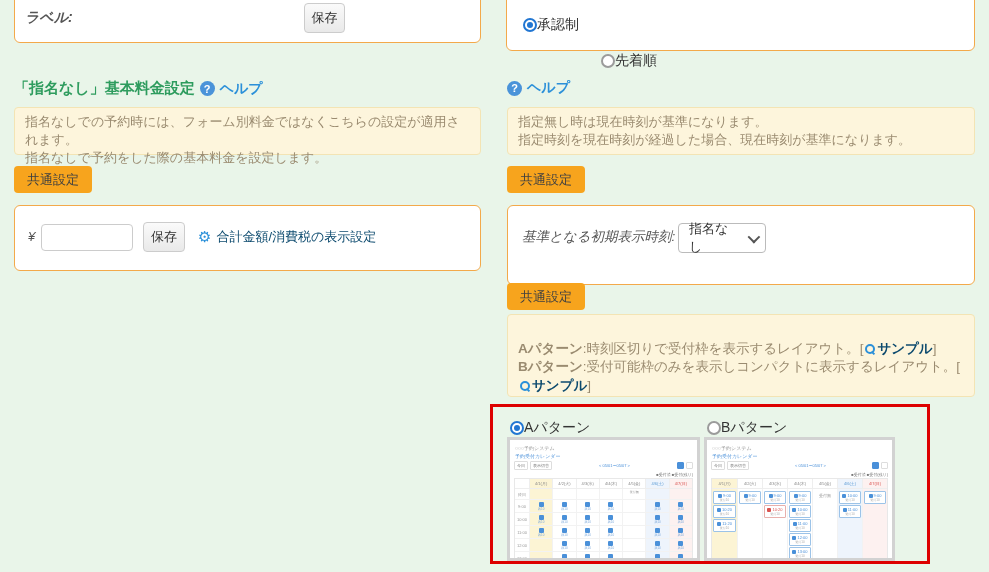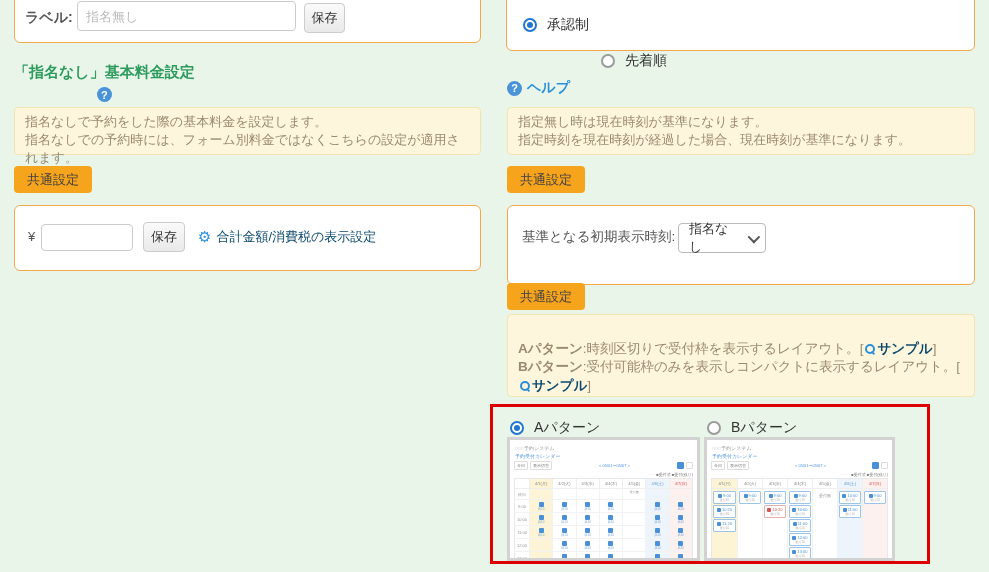--- a/index.html
+++ b/index.html
@@ -11,26 +11,26 @@
 
   
   .txt-input{position:absolute;border:1px solid #ccc;border-radius:4px;box-sizing:border-box;font-size:13px;padding:0 8px;color:#333;background:#fff;}
   .txt-input::placeholder{color:#bbb;}
   .btn{position:absolute;background:linear-gradient(#fafafa,#e9e9e9);border:1px solid #ccc;border-radius:4px;font-size:13px;color:#333;display:flex;align-items:center;justify-content:center;cursor:pointer;font-family:inherit;}
   .badge{position:absolute;background:#f7a41d;color:#404040;font-size:13px;padding:5px 13px;border-radius:4px;line-height:17px;}
   .heading{position:absolute;font-size:15px;font-weight:bold;color:#2e9c5e;display:flex;align-items:center;gap:5px;}
   .help-link{color:#2b90d9;font-weight:bold;font-size:14px;text-decoration:none;cursor:pointer;}
   .help-ico{display:inline-flex;width:15px;height:15px;border-radius:50%;background:#4a93d9;color:#fff;font-size:11px;font-weight:bold;align-items:center;justify-content:center;}
   .infobox{position:absolute;background:#fdf5dc;border:1px solid #f3e4b4;border-radius:4px;box-sizing:border-box;color:#9a8b70;font-size:13px;line-height:18px;padding:5px 10px;}
-  .lbl{position:absolute;font-size:14px;color:#555;}
+  .lbl{position:absolute;font-size:14px;color:#555;font-style:italic;}
   .link{color:#0c4a6e;cursor:pointer;}
   .gear{color:#2b90d9;font-size:15px;}
 
   
-  .radio-row{position:absolute;display:flex;align-items:center;gap:10px;font-size:14px;color:#333;cursor:pointer;}
+  .radio-row{position:absolute;display:flex;align-items:center;gap:0;font-size:14px;color:#333;cursor:pointer;}
   .rdo{width:14px;height:14px;border-radius:50%;border:2px solid #9b9b9b;background:#fff;box-sizing:border-box;display:inline-block;position:relative;}
   .rdo.on{border-color:#2176d2;}
   .rdo.on::after{content:'';position:absolute;left:2px;top:2px;right:2px;bottom:2px;border-radius:50%;background:#2176d2;}
 
   
   .select{position:absolute;border:1px solid #bbb;border-radius:4px;background:#fff;box-sizing:border-box;display:flex;align-items:center;font-size:13px;color:#333;padding:0 24px 0 10px;cursor:pointer;}
   .select .chev{position:absolute;right:8px;top:10px;width:7px;height:7px;border-right:2px solid #555;border-bottom:2px solid #555;transform:rotate(45deg) translateY(-2px);}
 
   
   .mag{display:inline-block;position:relative;width:10px;height:10px;margin:0 2px;vertical-align:-1px;}
@@ -77,44 +77,43 @@
 
   .bold{font-weight:bold;}
 </style>
 </head>
 <body>
 
 <div class="screen">
 
   <div class="panel" style="left:14px;top:-15px;width:467px;height:58px;">
     <span class="lbl bold" style="left:10px;top:23px;color:#555;">ラベル:</span>
-    <input class="txt-input" style="left: 62px; top: 15px; width: 219px; height: 30px;" placeholder="指名無し">
     <button class="btn" style="left:289px;top:17px;width:41px;height:30px;">保存</button>
   </div>
 
   <div class="panel" style="left:506px;top:-11px;width:469px;height:62px;">
     <label class="radio-row" style="left:16px;top:26px;">
       <span class="rdo on"></span>
       <span>承認制</span>
     </label>
     <label class="radio-row" style="left:94px;top:26px;margin-top:36px;">
       <span class="rdo"></span>
       <span>先着順</span>
     </label>
   </div>
 
-  <div class="heading" style="left:14px;top:63px;flex-direction:column;">
+  <div class="heading" style="left:14px;top:79px;">
     <span>「指名なし」基本料金設定</span>
     <span class="help-ico">?</span>
     <a class="help-link">ヘルプ</a>
   </div>
 
   <div class="infobox" style="left:14px;top:107px;width:467px;height:48px;">
+    <div>指名なしでの予約時には、フォーム別料金ではなくこちらの設定が適用されます。</div>
     <div>指名なしで予約をした際の基本料金を設定します。</div>
-    <div>指名なしでの予約時には、フォーム別料金ではなくこちらの設定が適用されます。</div>
   </div>
 
   <div class="badge" style="left:14px;top:166px;">共通設定</div>
 
   <div class="panel" style="left:14px;top:205px;width:467px;height:66px;">
     <span class="lbl" style="left:13px;top:23px;font-size:13px;">¥</span>
     <input class="txt-input" style="left: 26px; top: 18px; width: 92px; height: 27px;" value="">
     <button class="btn" style="left:128px;top:16px;width:42px;height:30px;">保存</button>
     <span style="position:absolute;left:183px;top:22px;display:flex;align-items:center;gap:5px;font-size:13px;">
       <span class="gear">⚙</span>

